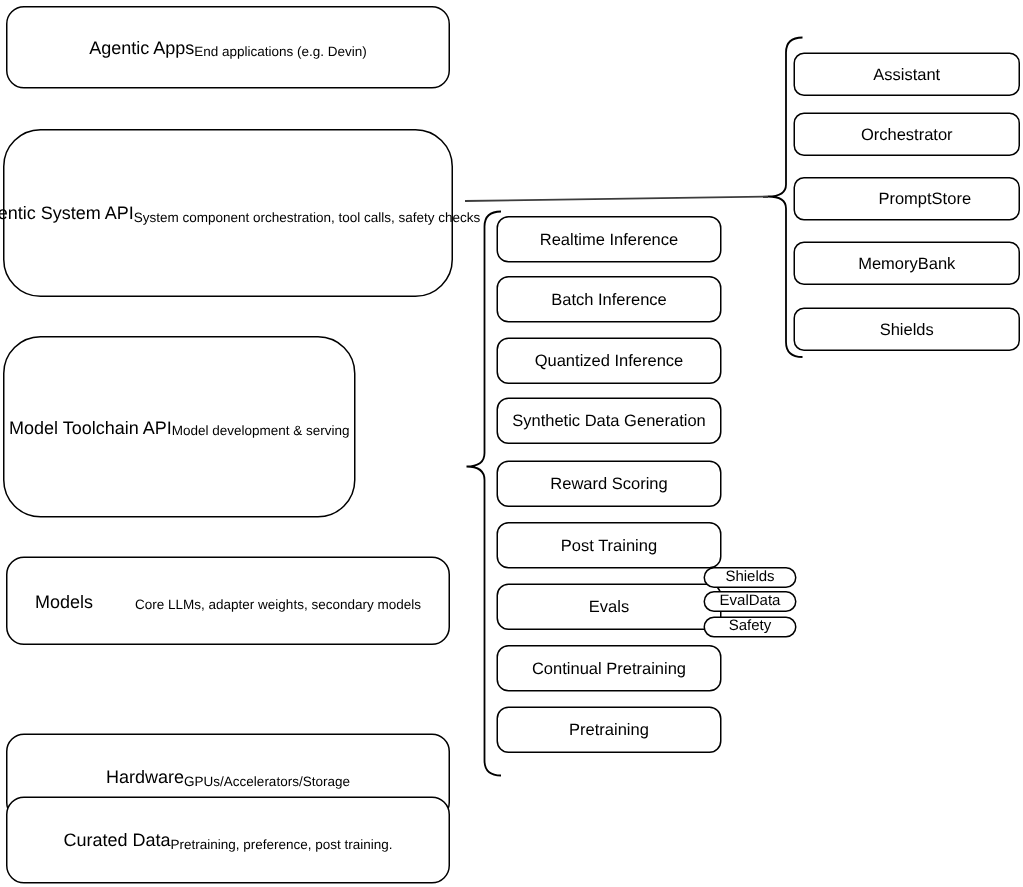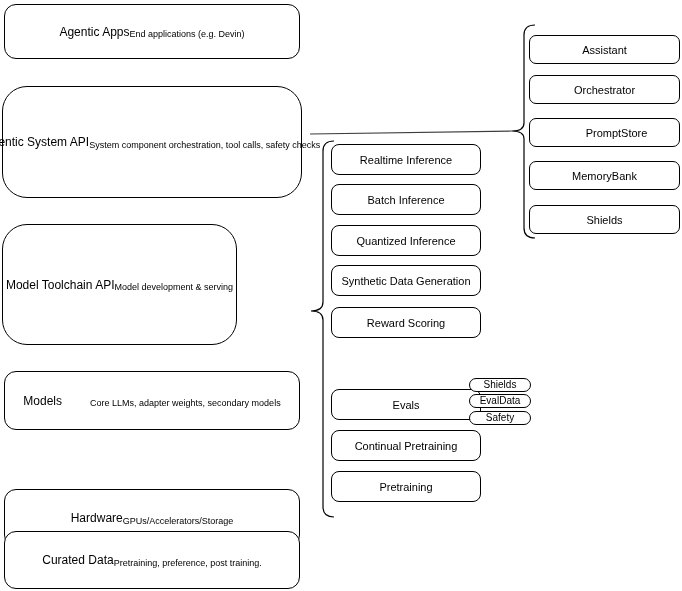--- a/index.html
+++ b/index.html
@@ -136,20 +136,21 @@
   <div class="box round-sm" style="left:4px; top:531px; width:296px; height:58px;">
     <div class="title">Curated Data</div>
     <div class="subtitle">Pretraining, preference, post training.</div>
   </div>
 
   <div class="mid-box" style="top:184px;">Batch Inference</div>
   <div class="mid-box" style="top:144px;">Realtime Inference</div>
   <div class="mid-box" style="top:225px;">Quantized Inference</div>
   <div class="mid-box" style="top:265px;">Synthetic Data Generation</div>
   <div class="mid-box" style="top:307px;">Reward Scoring</div>
+  <div class="mid-box" style="top:348px;">Post Training</div>
   <div class="mid-box" style="top:389px;">Evals</div>
   <div class="mid-box" style="top:430px;">Continual Pretraining</div>
   <div class="mid-box" style="top:471px;">Pretraining</div>
 
   <div class="pill" style="top:378px;">Shields</div>
   <div class="pill" style="top:394px;">EvalData</div>
   <div class="pill" style="top:411px;">Safety</div>
 
   <div class="right-box" style="top:35px;">Assistant</div>
   <div class="right-box" style="top:75px;">Orchestrator</div>

